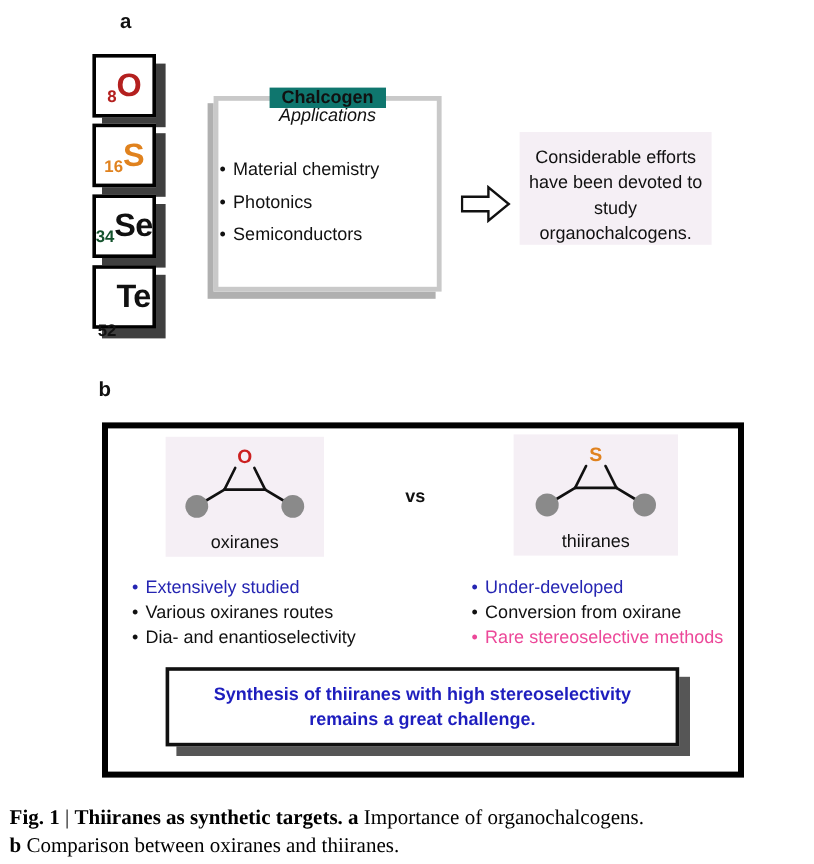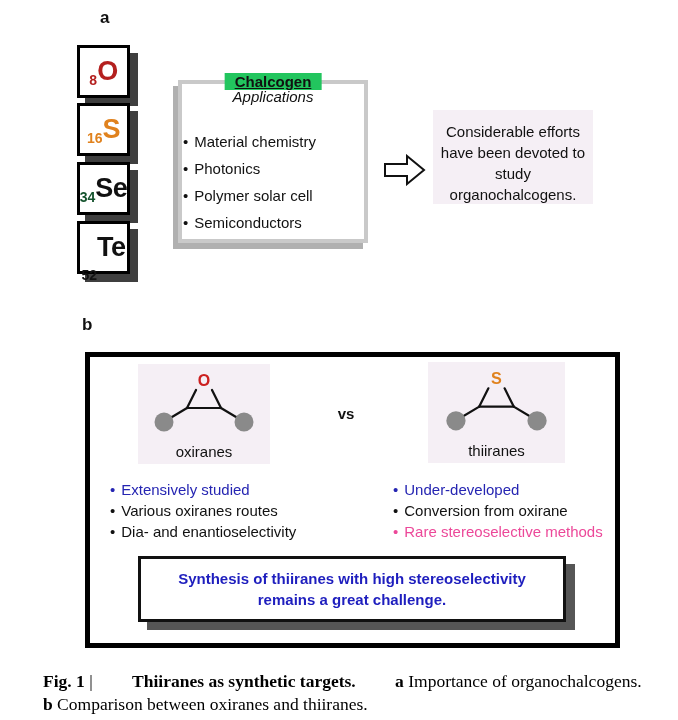--- a/index.html
+++ b/index.html
@@ -20,21 +20,21 @@
   .tile .num{font-size:14px;font-weight:bold;transform:translateY(8px);}
   .tile .sym{font-size:27px;font-weight:bold;letter-spacing:-0.5px;line-height:1;}
 
   
   .apps-box{
     left:178px;top:80px;width:182px;height:155px;
     border:4px solid #c9c9c9;background:#fff;box-shadow:-5px 6px 0 #b0b0b0;
   }
   .apps-legend{
     position:absolute;top:-11px;left:50%;transform:translateX(-50%);
-    background:#22c55e;padding:0 10px;font-size:15px;font-weight:bold;white-space:nowrap;text-decoration:underline;
+    background:#0f766e;padding:0 10px;font-size:15px;font-weight:bold;white-space:nowrap;
   }
   .apps-subtitle{text-align:center;margin-top:4px;font-size:15px;font-style:italic;}
   .apps-list{margin-top:23px;padding-left:1px;font-size:15px;}
   .apps-list .li{line-height:27px;white-space:nowrap;}
   .marker{margin-right:6px;}
 
   
   .conclusion-box{
     left:433px;top:110px;width:160px;height:94px;background:#f5eff5;
     font-size:15px;line-height:21px;text-align:center;box-sizing:border-box;
@@ -57,21 +57,21 @@
   }
   .challenge-text{
     font-size:15px;font-weight:bold;line-height:21px;padding:9px 10px 0 10px;
   }
 
   
   .caption{
     left:8px;top:670px;width:662px;
     font-family:"Liberation Serif", serif;font-size:17.5px;line-height:23px;color:#000;
   }
-  .caption .bold{font-weight:bold;margin-left:35px;}
+  .caption .bold{font-weight:bold;}
 </style>
 </head>
 <body>
 
 <div class="abs panel-label" style="left:100px;top:8px;">a</div>
 
 <div class="abs tile" style="top:45px;">
   <span class="num" style="color: rgb(180, 32, 31); fill: rgb(180, 32, 31);">8</span>
     <span class="sym" style="color: rgb(180, 32, 31); fill: rgb(180, 32, 31);">O</span>
 </div>
@@ -87,21 +87,20 @@
   <span class="num" style="color: rgb(17, 17, 17); fill: rgb(17, 17, 17); margin-top: 38px;">52</span>
     <span class="sym" style="color: rgb(17, 17, 17); fill: rgb(17, 17, 17);">Te</span>
 </div>
 
 <div class="abs apps-box">
   <span class="apps-legend">Chalcogen</span>
   <div class="apps-subtitle">Applications</div>
   <div class="apps-list">
     <div class="li"><span class="marker">•</span><span>Material chemistry</span></div>
     <div class="li"><span class="marker">•</span><span>Photonics</span></div>
-    <div class="li"><span class="marker">•</span><span>Polymer solar cell</span></div>
     <div class="li"><span class="marker">•</span><span>Semiconductors</span></div>
   </div>
 </div>
 
 <svg class="abs" style="left:384px;top:154px;" width="42" height="32" viewBox="0 0 42 32">
   <polygon points="1,10 23,10 23,2 40,16 23,30 23,22 1,22" fill="#ffffff" stroke="#111" stroke-width="2" stroke-linejoin="miter"></polygon>
 </svg>
 
 <div class="abs conclusion-box">
   <span>Considerable efforts have been devoted to study organochalcogens.</span>

